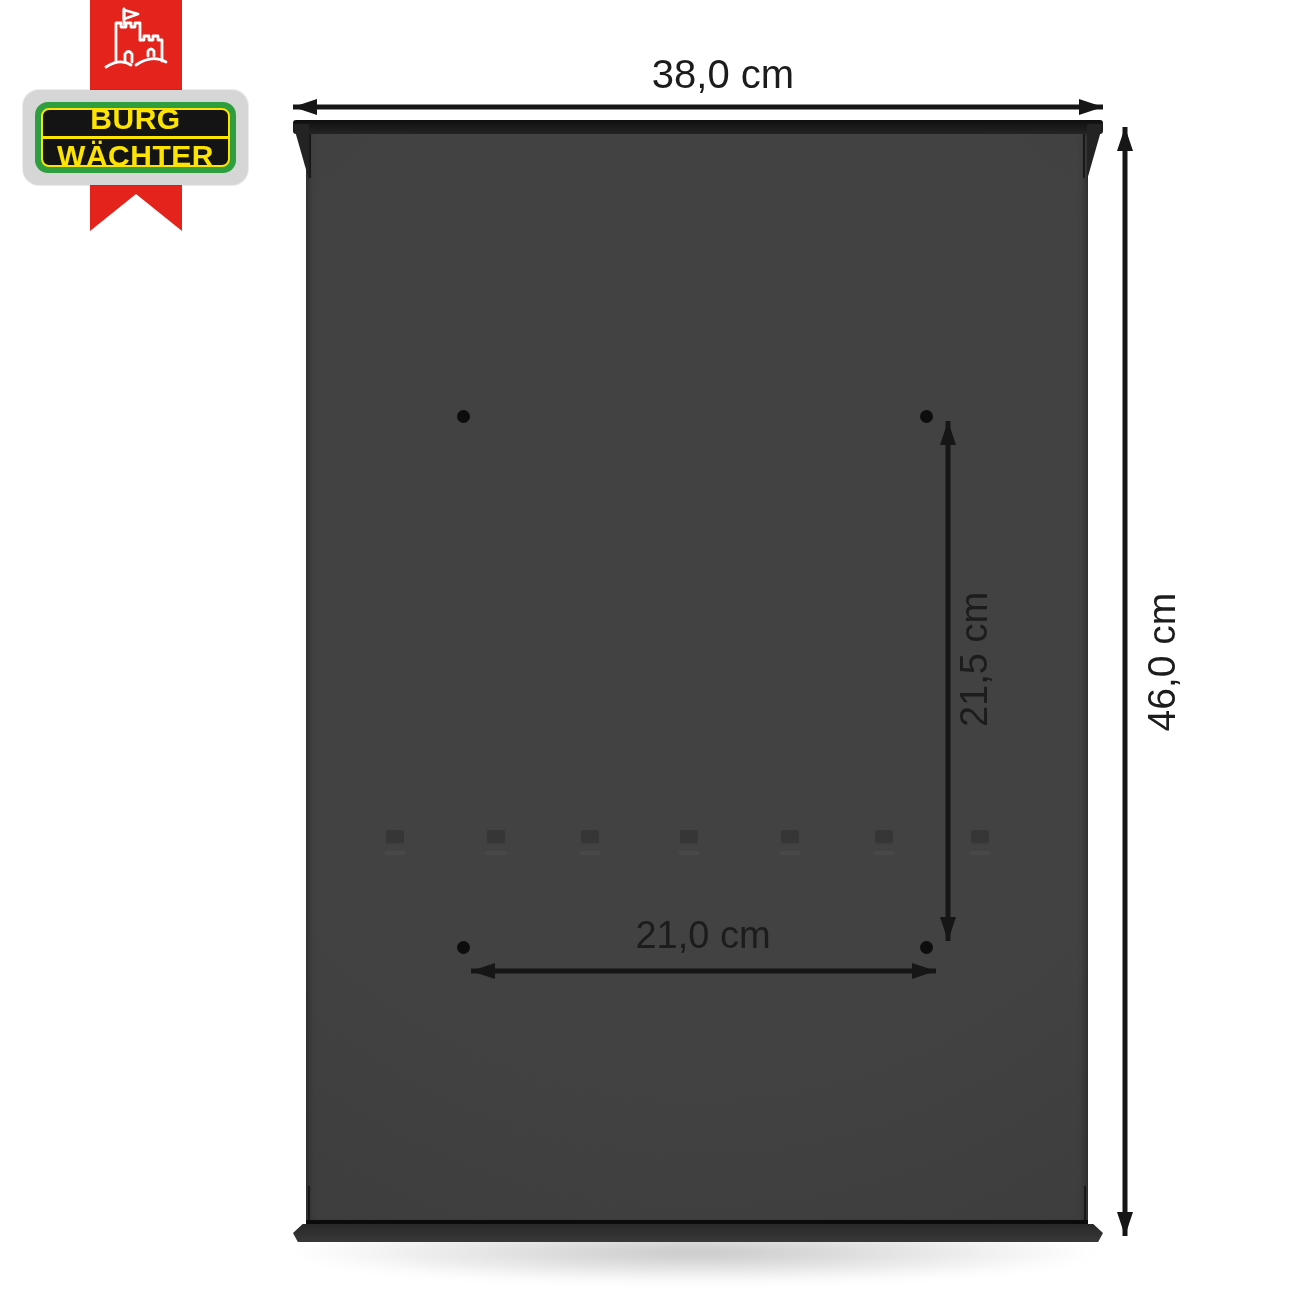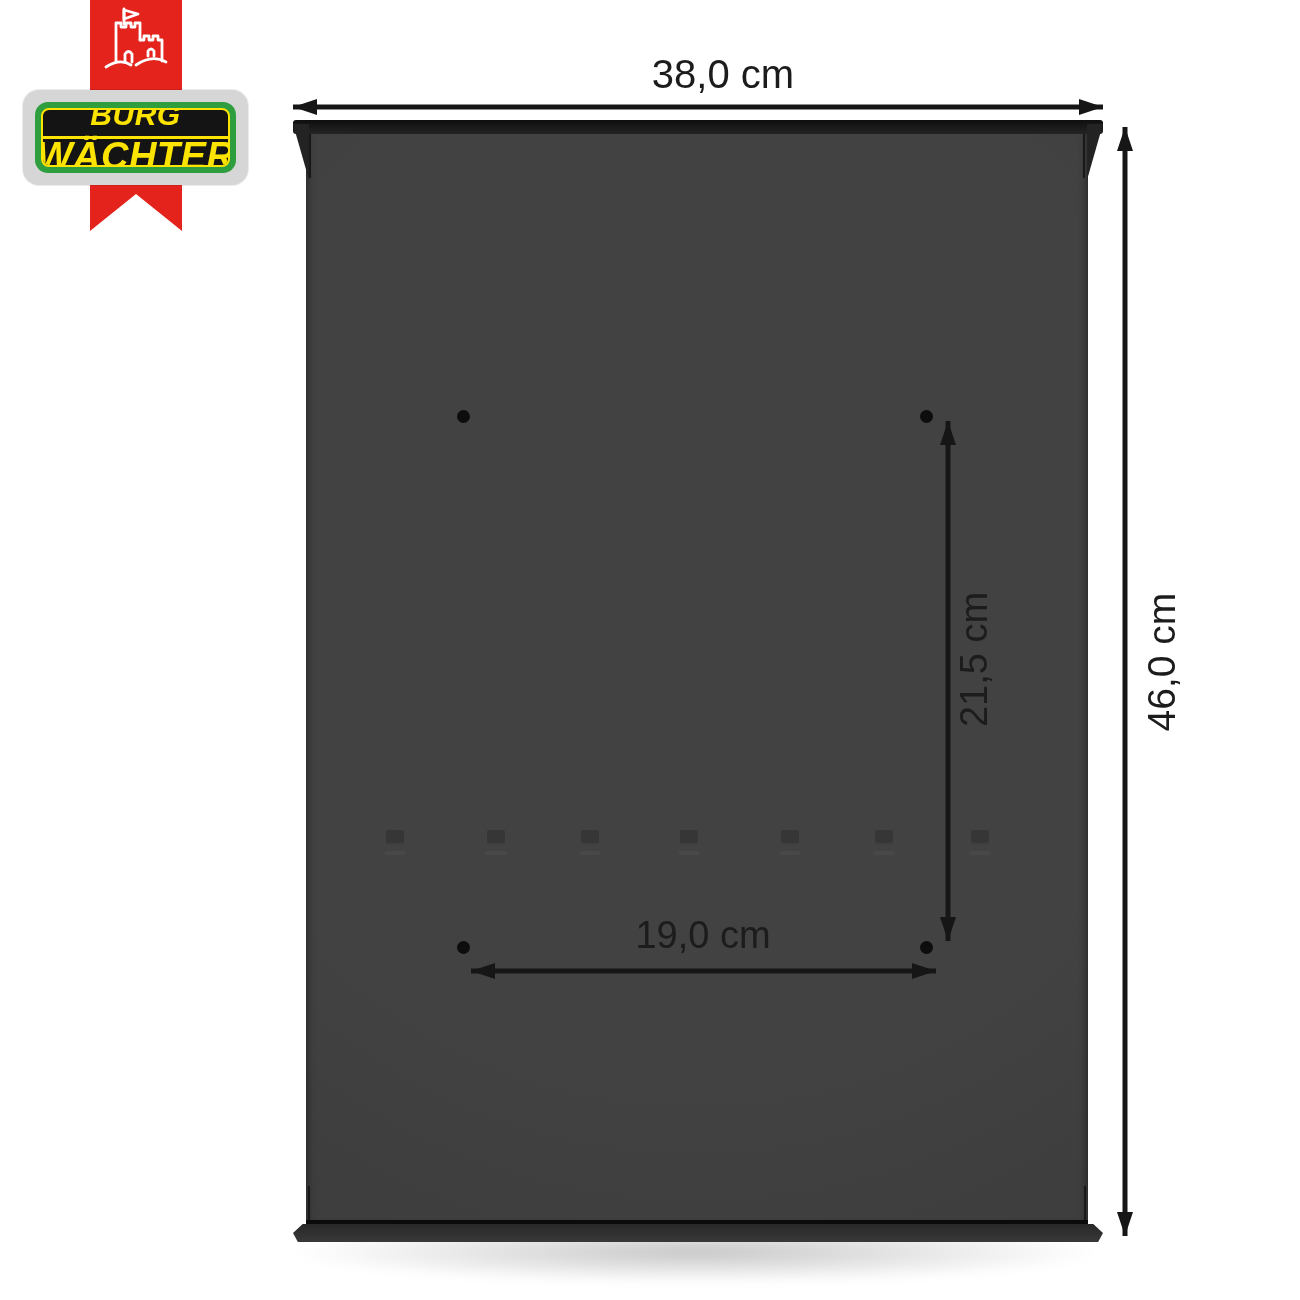--- a/index.html
+++ b/index.html
@@ -11,41 +11,40 @@
   .ribbon{
     position:absolute;left:90px;top:0;width:92px;height:231px;
     background:#e3231c;
     clip-path:polygon(0 0,100% 0,100% 100%,50% 84%,0 100%);
   }
   .castle{position:absolute;left:8px;top:4px;}
   .badge{
     position:absolute;left:23px;top:90px;width:225px;height:95px;
     background:#d6d6d6;border-radius:16px;padding:12px;box-sizing:border-box;
     box-shadow:0 0 0 1px rgba(0,0,0,.08);
-    font-style:italic;
   }
   .badge-green{
     width:100%;height:100%;box-sizing:border-box;border-radius:13px;
     background:#2f9e3f;padding:6px;
   }
   .badge-black{
     position:relative;width:100%;height:100%;box-sizing:border-box;
     border-radius:8px;background:#141414;border:2px solid #fce400;
     display:flex;flex-direction:column;align-items:center;justify-content:center;
     overflow:hidden;
   }
   .badge-divider{
     position:absolute;left:0;top:47%;width:100%;height:3px;background:#fce400;
   }
   .brand-word{
     position:relative;color:#fce400;font-weight:800;line-height:1;
     letter-spacing:.5px;text-align:center;
   }
   .brand-word.w1{font-size:30px;margin-bottom:7px;}
-  .brand-word.w2{font-size:38px;}
+  .brand-word.w2{font-size:30px;}
   
   .panel{
     position:absolute;left:306px;top:128px;width:782px;height:1096px;
     background:radial-gradient(120% 85% at 50% 40%, #424242 55%, #3a3a3a 100%);
     box-shadow:inset 5px 0 8px -4px rgba(0,0,0,.45), inset -5px 0 8px -4px rgba(0,0,0,.45);
   }
   .lid-bar{
     position:absolute;left:293px;top:120px;width:810px;height:14px;
     background:linear-gradient(#0f0f0f,#242424);border-radius:3px;
   }
@@ -170,15 +169,15 @@
     </defs>
     <line x1="293" y1="107" x2="1103" y2="107" stroke="#161616" stroke-width="5" marker-start="url(#ah)" marker-end="url(#ah)"></line>
     <line x1="1125" y1="127" x2="1125" y2="1236" stroke="#161616" stroke-width="5" marker-start="url(#ah)" marker-end="url(#ah)"></line>
     <line x1="948" y1="421" x2="948" y2="941" stroke="#161616" stroke-width="5" marker-start="url(#ah)" marker-end="url(#ah)"></line>
     <line x1="471" y1="971" x2="936" y2="971" stroke="#161616" stroke-width="5" marker-start="url(#ah)" marker-end="url(#ah)"></line>
   </svg>
 
   <div class="dim-label dim-width">38,0 cm</div>
   <div class="dim-label dim-height">46,0 cm</div>
   <div class="dim-label dim-holev">21,5 cm</div>
-  <div class="dim-label dim-holeh">19,0 cm</div>
+  <div class="dim-label dim-holeh">21,0 cm</div>
 
 </div>
 
 </body></html>

